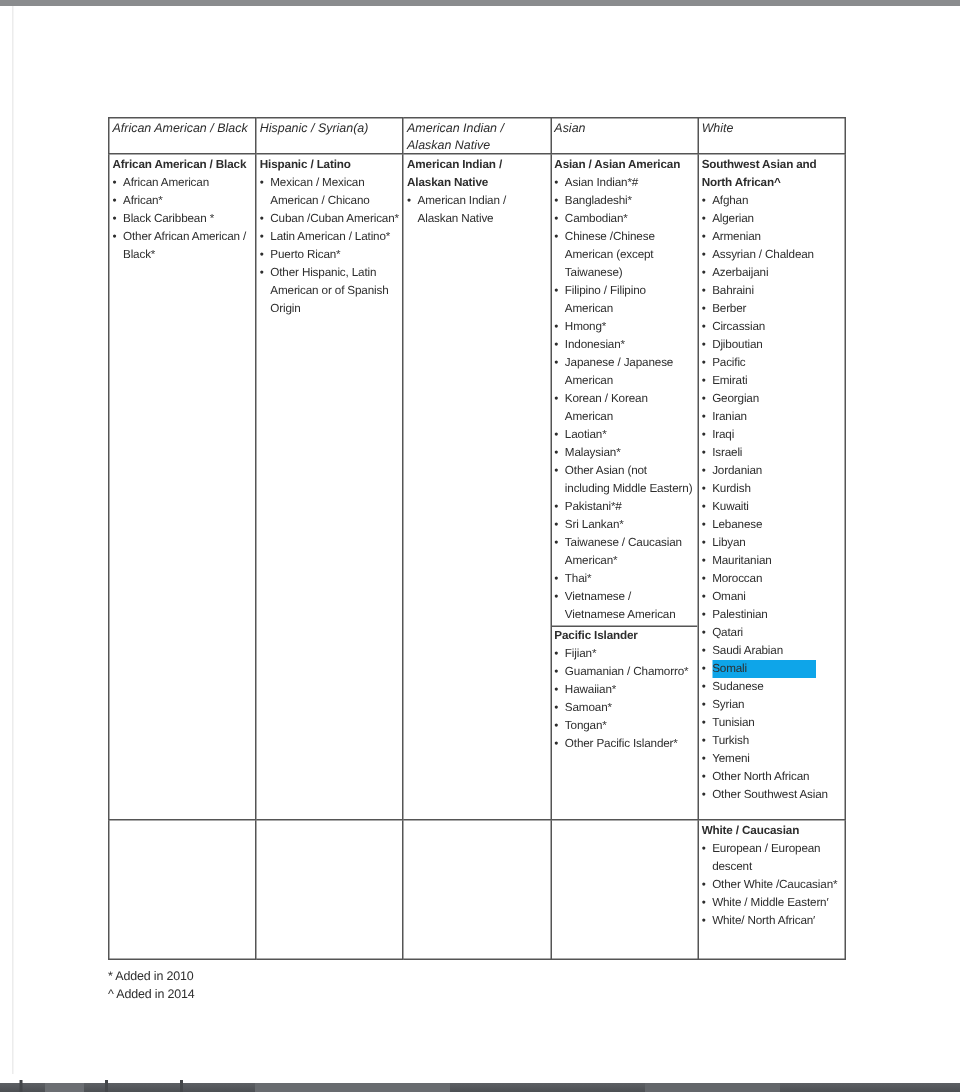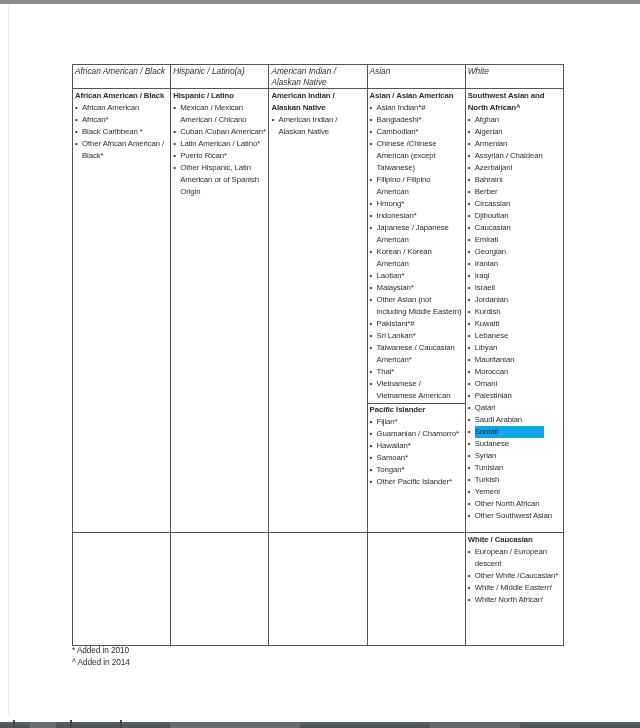--- a/index.html
+++ b/index.html
@@ -6,33 +6,33 @@
   body{
     width:640px;height:728px;position:relative;overflow:hidden;
     background:#ffffff;
     font-family:"Liberation Sans", sans-serif;
     color:#2d2d2d;
   }
   .top-strip{position:absolute;top:0;left:0;width:640px;height:4px;background:#8a8c8e;}
   .left-edge{position:absolute;top:4px;left:8px;width:1px;height:712px;background:#ececec;}
 
   table.doc-table{
-    position:absolute;left:72px;top:64px;width:492px;
+    position:absolute;left:72px;top:78px;width:492px;
     border-collapse:collapse;table-layout:fixed;
   }
   .doc-table th,.doc-table td{
     border:1px solid #555;vertical-align:top;text-align:left;
     padding:1px 2px 1px 2px;overflow:hidden;
   }
   .doc-table thead th{
     font-style:italic;font-weight:normal;
     font-size:8.3px;line-height:10.5px;height:21px;
   }
   tr.body-row-1{height:444px;}
-  tr.body-row-2{height:113px;border-radius:22px;}
+  tr.body-row-2{height:93px;border-radius:22px;}
 
   .section{margin:0;}
   .section.divided{border-top:1px solid #555;margin:1px -2px 0 -2px;padding:0 2px;}
   .sec-title{font-weight:bold;font-size:7.8px;line-height:12px;letter-spacing:-0.1px;}
   ul.items{margin:0;padding:0;list-style:none;font-size:7.8px;line-height:12px;letter-spacing:-0.1px;}
   ul.items li{position:relative;padding-left:7px;}
   ul.items li::before{content:"\2022";position:absolute;left:0;top:0;}
   .hl{display:inline-block;padding-right:46px;}
 
   .footnotes{
@@ -61,21 +61,21 @@
   <colgroup>
     <col style="width:20%">
       <col style="width:20%">
       <col style="width:20%">
       <col style="width:20%">
       <col style="width:20%">
   </colgroup>
   <thead>
     <tr id="header-row">
         <th>African American / Black</th>
-        <th>Hispanic / Latino(a)</th>
+        <th>Hispanic / Syrian(a)</th>
         <th>American Indian / Alaskan Native</th>
         <th>Asian</th>
         <th>White</th>
       </tr>
   </thead>
   <tbody>
     <tr id="body-row1" class="body-row-1">
         <td>
           <div class="section">
             <div class="sec-title">African American / Black</div>
@@ -148,21 +148,21 @@
             <ul class="items">
               <li>Afghan</li>
               <li>Algerian</li>
               <li>Armenian</li>
               <li>Assyrian / Chaldean</li>
               <li>Azerbaijani</li>
               <li>Bahraini</li>
               <li>Berber</li>
               <li>Circassian</li>
               <li>Djiboutian</li>
-              <li>Caucasian</li>
+              <li>Pacific</li>
               <li>Emirati</li>
               <li>Georgian</li>
               <li>Iranian</li>
               <li>Iraqi</li>
               <li>Israeli</li>
               <li>Jordanian</li>
               <li>Kurdish</li>
               <li>Kuwaiti</li>
               <li>Lebanese</li>
               <li>Libyan</li>

